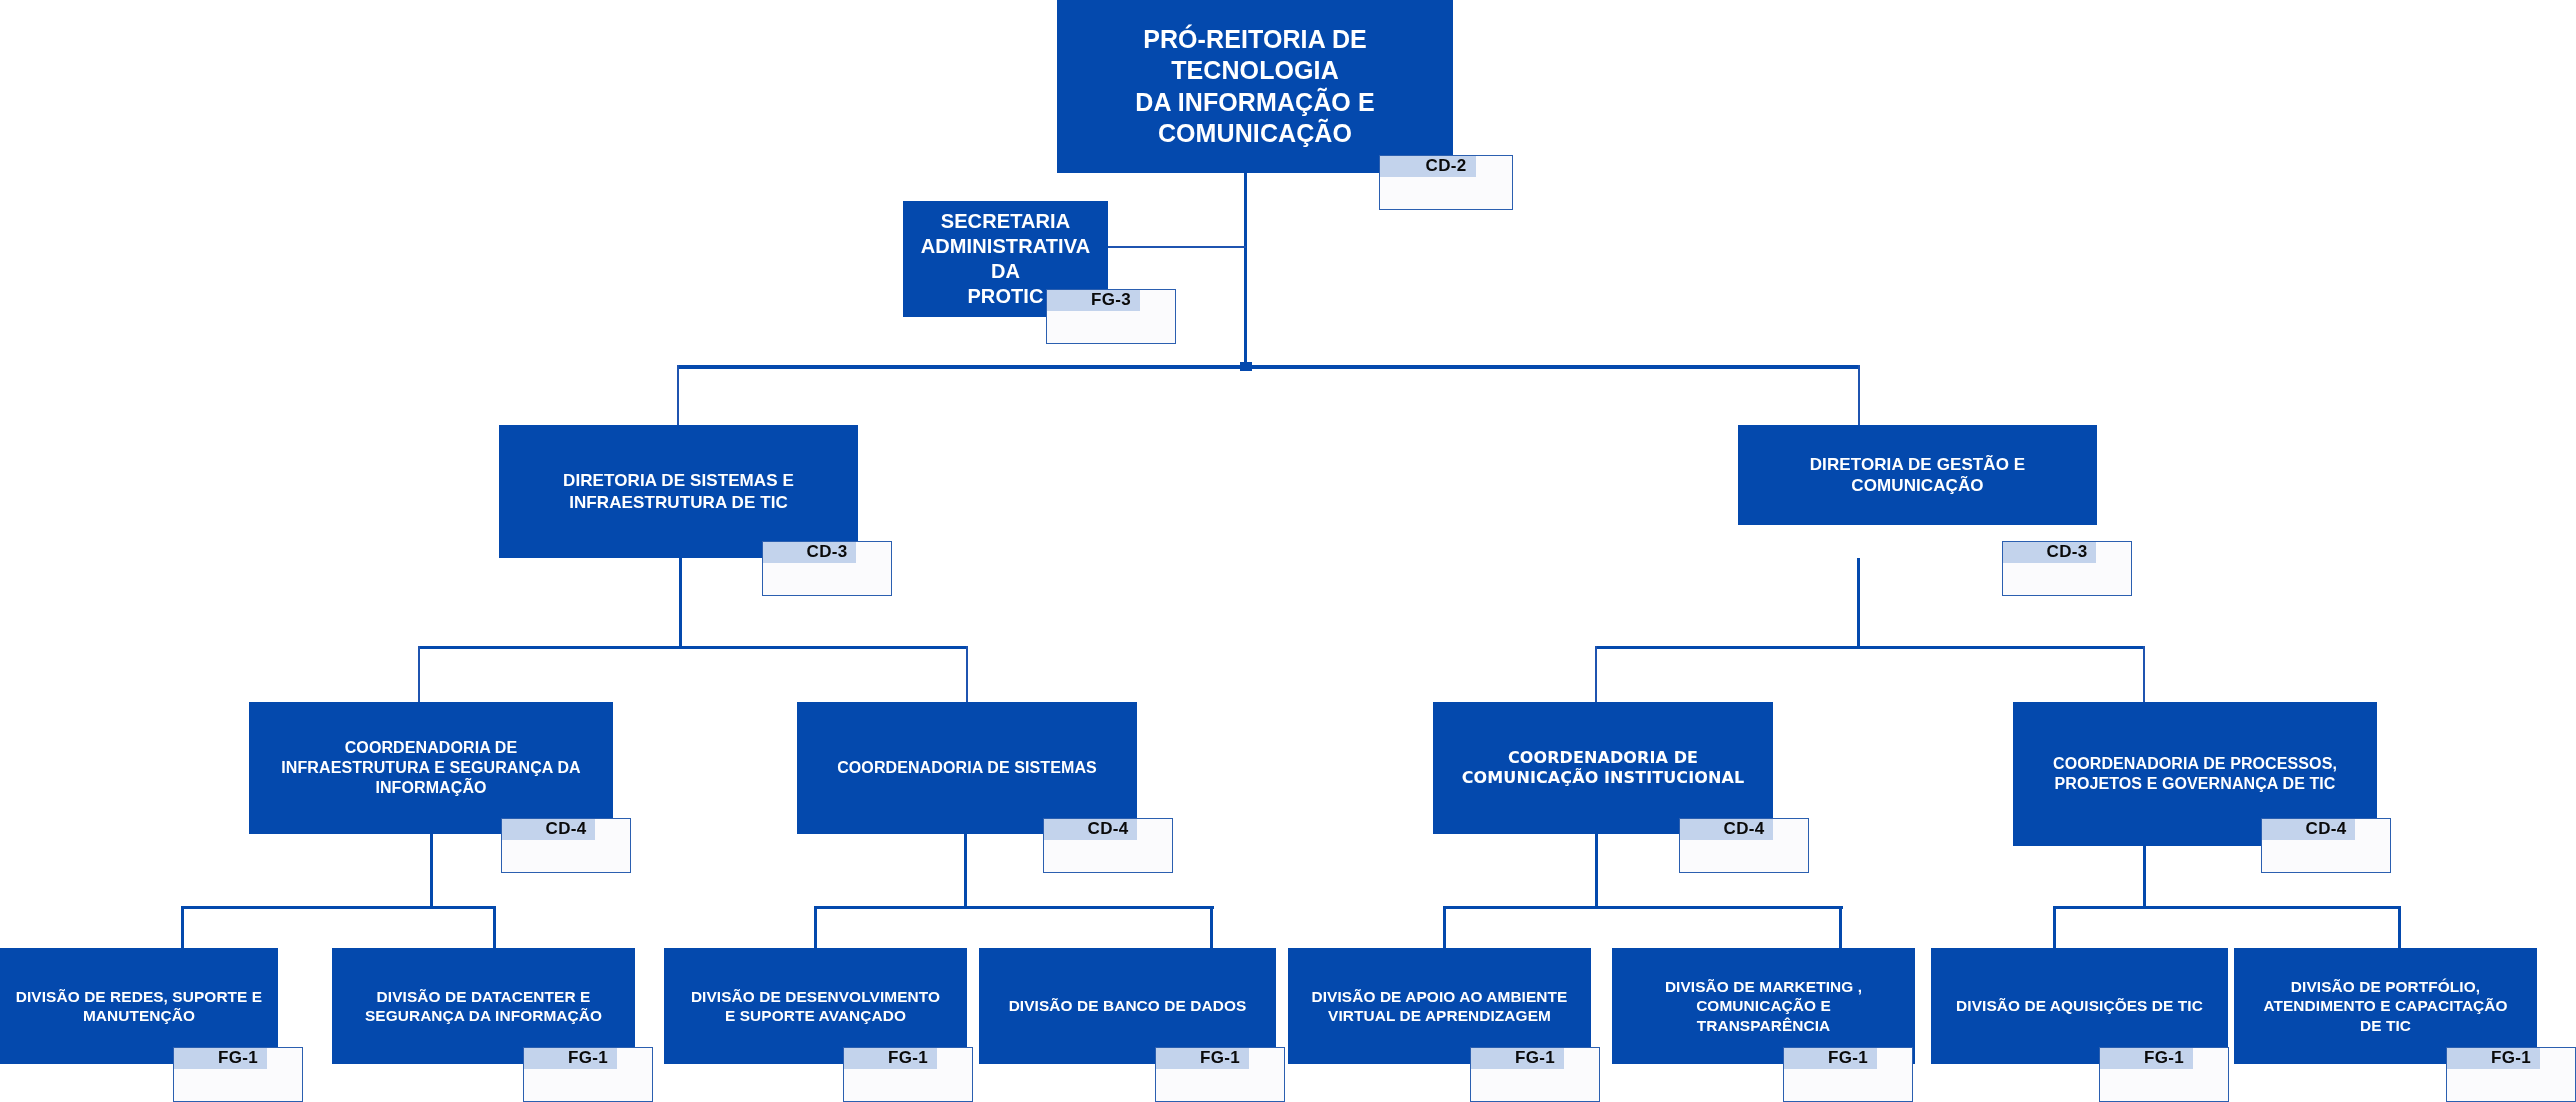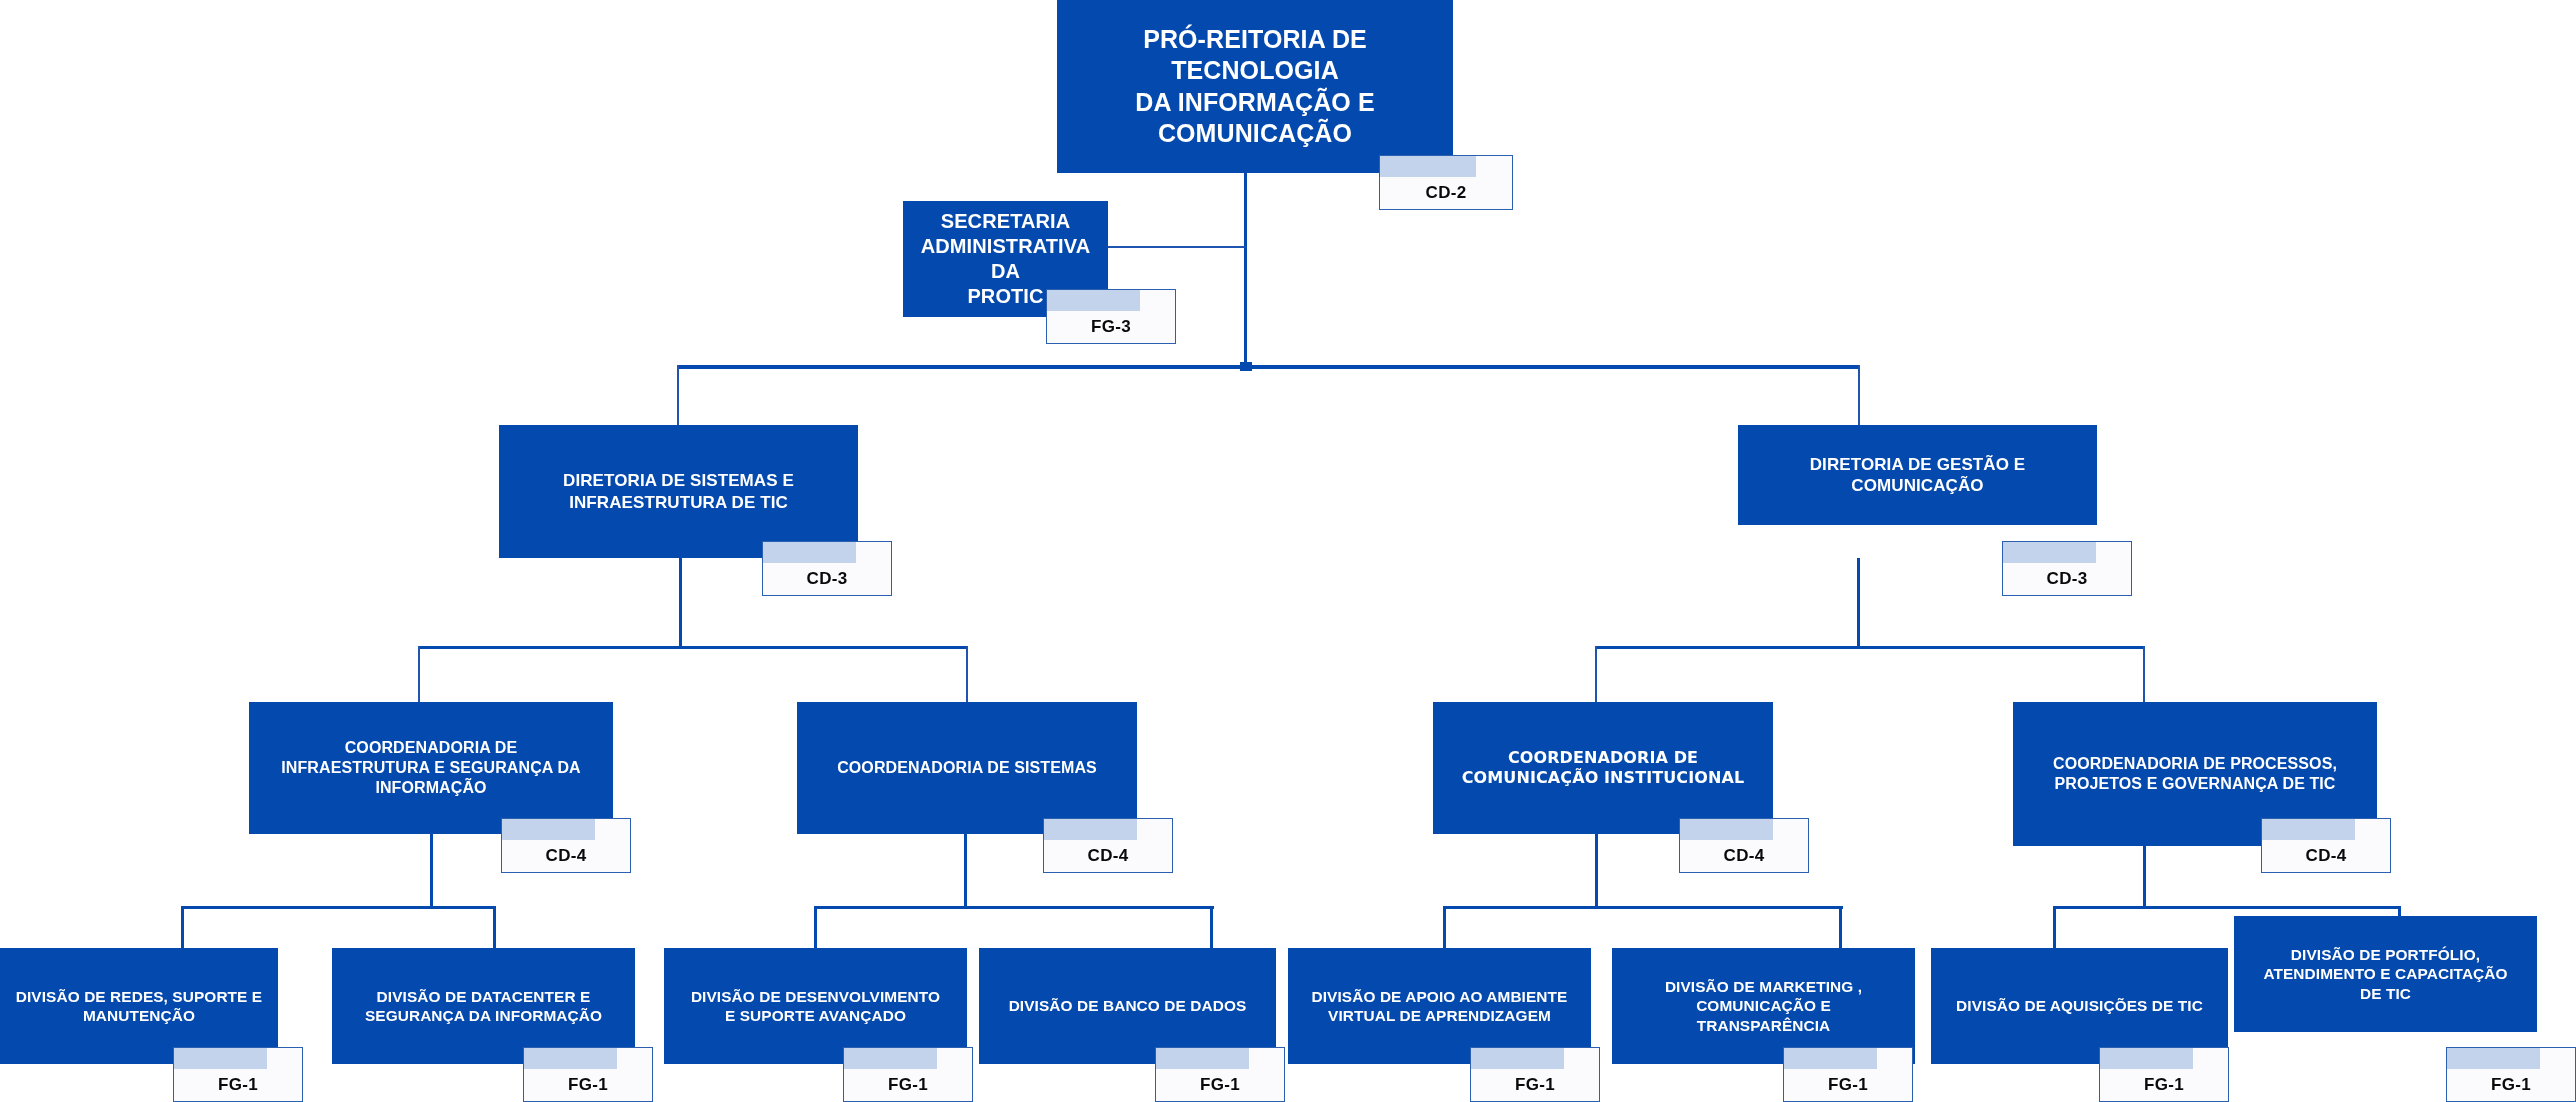--- a/index.html
+++ b/index.html
@@ -46,21 +46,21 @@
   .calibri { font-family: "DejaVu Sans", sans-serif; font-size: 16px; }
 
   
   .badge {
     position: absolute;
     background: #fbfbfd;
     border: 1.4px solid #2b5fb0;
     z-index: 6;
     box-sizing: border-box;
     display: flex;
-    align-items: flex-end;
+    align-items: flex-start;
     justify-content: center;
   }
   .badge .strip {
     position: absolute;
     left: 0;
     top: 0;
     height: 40%;
     width: 73%;
     background: #c3d3ec;
   }
@@ -266,21 +266,21 @@
   </div>
 
   <div class="node lvl4" style="left:1931px; top:948px; width:297px; height:116px;">
     <span class="label">DIVISÃO DE AQUISIÇÕES DE TIC</span>
   </div>
   <div class="badge" style="left:2099px; top:1047px; width:130px; height:55px;">
     <span class="strip"></span>
     <span class="btxt">FG-1</span>
   </div>
 
-  <div class="node lvl4" style="left:2234px; top:916px; width:303px; height:116px;">
+  <div class="node lvl4" style="left:2234px; top:948px; width:303px; height:116px;">
     <span class="label">DIVISÃO DE PORTFÓLIO,
 ATENDIMENTO E CAPACITAÇÃO
 DE TIC</span>
   </div>
   <div class="badge" style="left:2446px; top:1047px; width:130px; height:55px;">
     <span class="strip"></span>
     <span class="btxt">FG-1</span>
   </div>
 
 </div>

